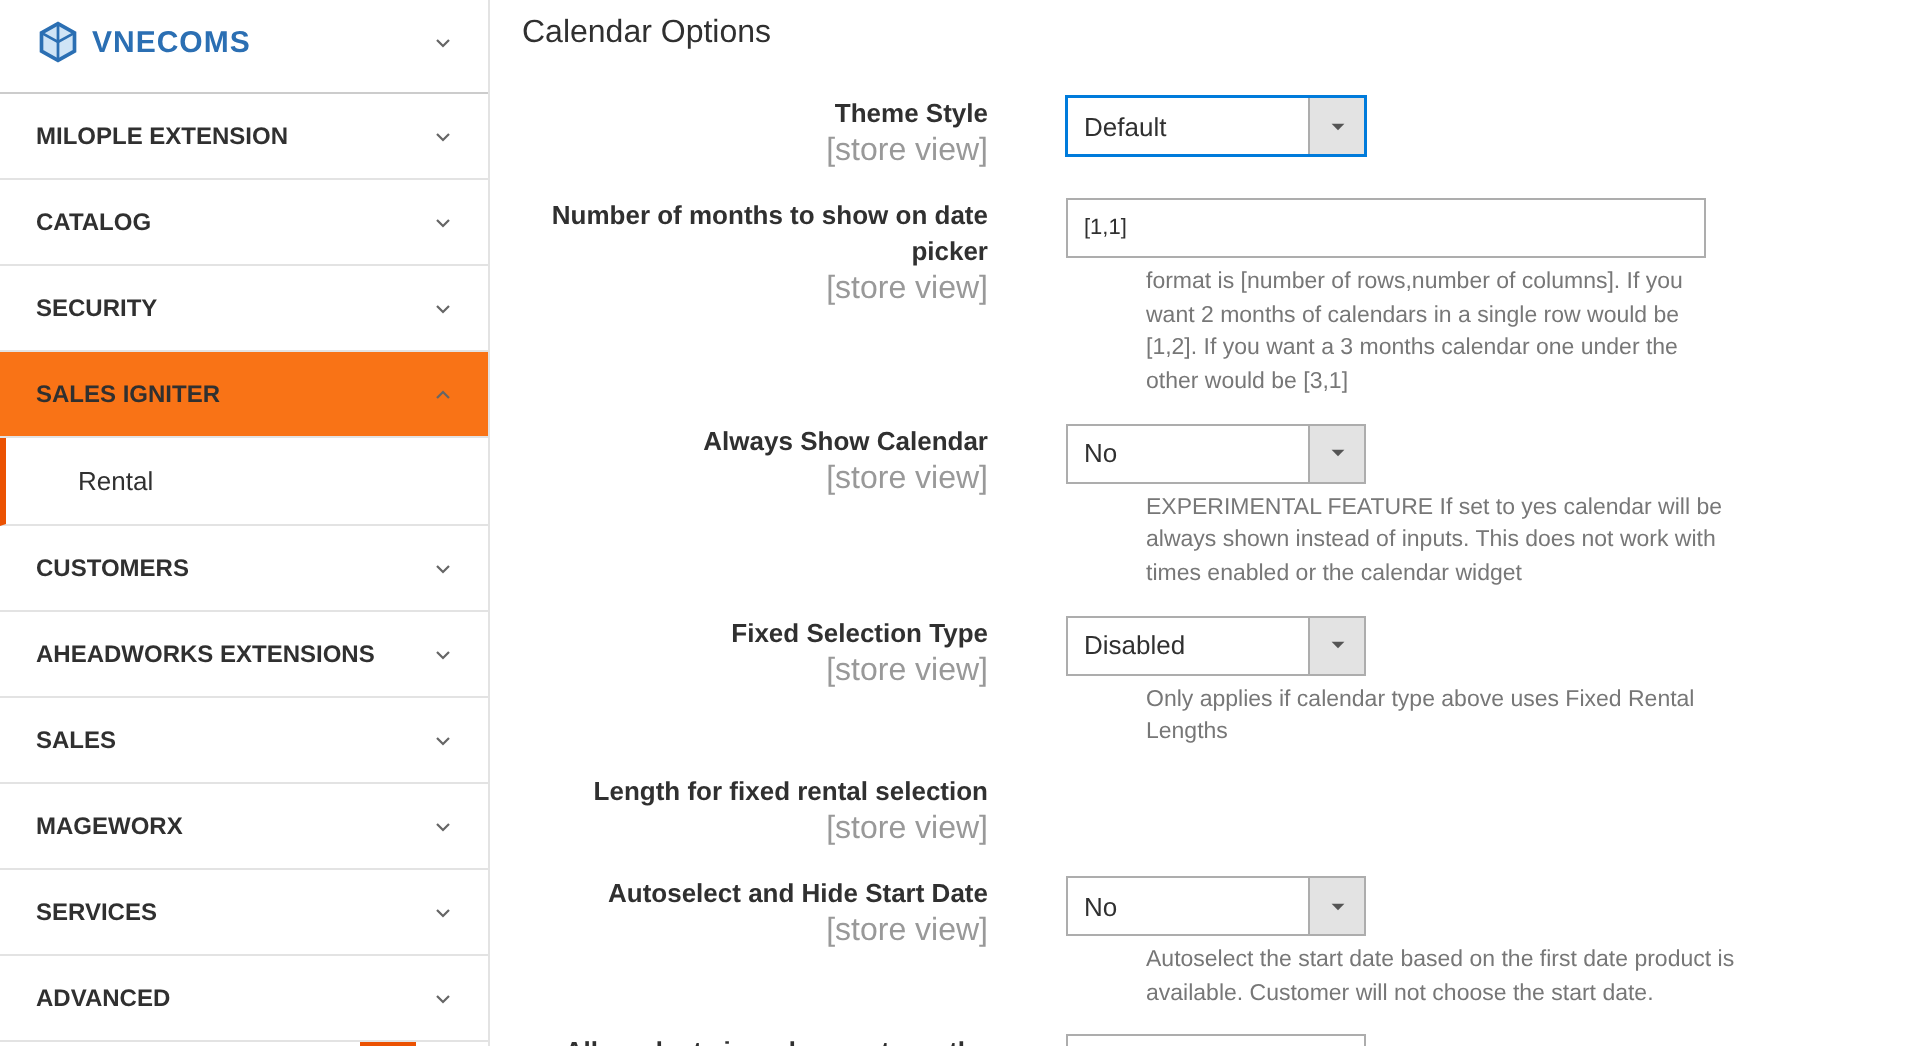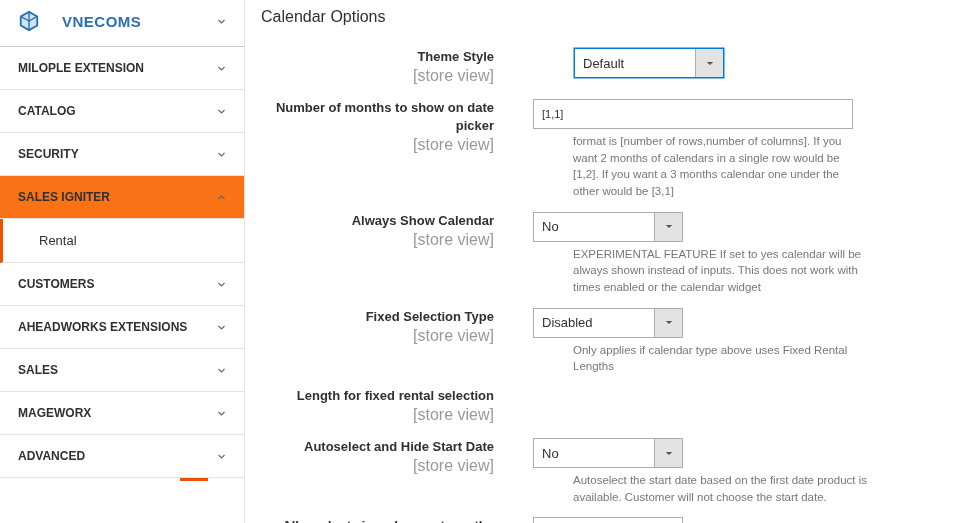--- a/index.html
+++ b/index.html
@@ -18,21 +18,21 @@
     border-right: 1px solid #e3e3e3;
     background: #fff;
     display: flex;
     flex-direction: column;
     height: 523px;
     overflow-y: auto;
   }
   .brand {
     display: flex;
     align-items: center;
-    gap: 22px;
+    gap: 6px;
     padding: 10px 18px 14px 18px;
     border-bottom: 1px solid #ccc;
   }
   .brand-logo { width: 22px; height: 22px; }
   .brand-text {
     font-size: 15px;
     font-weight: 700;
     color: #2b6fb3;
     letter-spacing: 0.5px;
   }
@@ -121,21 +121,20 @@
     height: 30px;
     border: 1px solid #adadad;
     background: #fff;
     display: flex;
     align-items: center;
     position: relative;
   }
   .select-wrap.focused {
     border-color: #007bdb;
     box-shadow: 0 0 0 0.5px #007bdb;
-    margin-left: 41px;
   }
   .select-value {
     flex: 1;
     padding: 0 8px;
     font-size: 13px;
     color: #303030;
   }
   .select-btn {
     width: 28px;
     height: 28px;
@@ -245,20 +244,28 @@
   </div>
   <div class="nav-item">
     <span>MAGEWORX</span>
     <span class="chevron">
         <svg viewBox="0 0 12 12">
           <path d="M2 4 L6 8 L10 4" stroke="currentColor" stroke-width="1.5" fill="none"></path>
         </svg>
       </span>
   </div>
   <div class="nav-item">
+    <span>SERVICES</span>
+    <span class="chevron">
+        <svg viewBox="0 0 12 12">
+          <path d="M2 4 L6 8 L10 4" stroke="currentColor" stroke-width="1.5" fill="none"></path>
+        </svg>
+      </span>
+  </div>
+  <div class="nav-item">
     <span>ADVANCED</span>
     <span class="chevron">
         <svg viewBox="0 0 12 12">
           <path d="M2 4 L6 8 L10 4" stroke="currentColor" stroke-width="1.5" fill="none"></path>
         </svg>
       </span>
   </div>
   <div class="underline-accent"></div>
 </aside>
 

